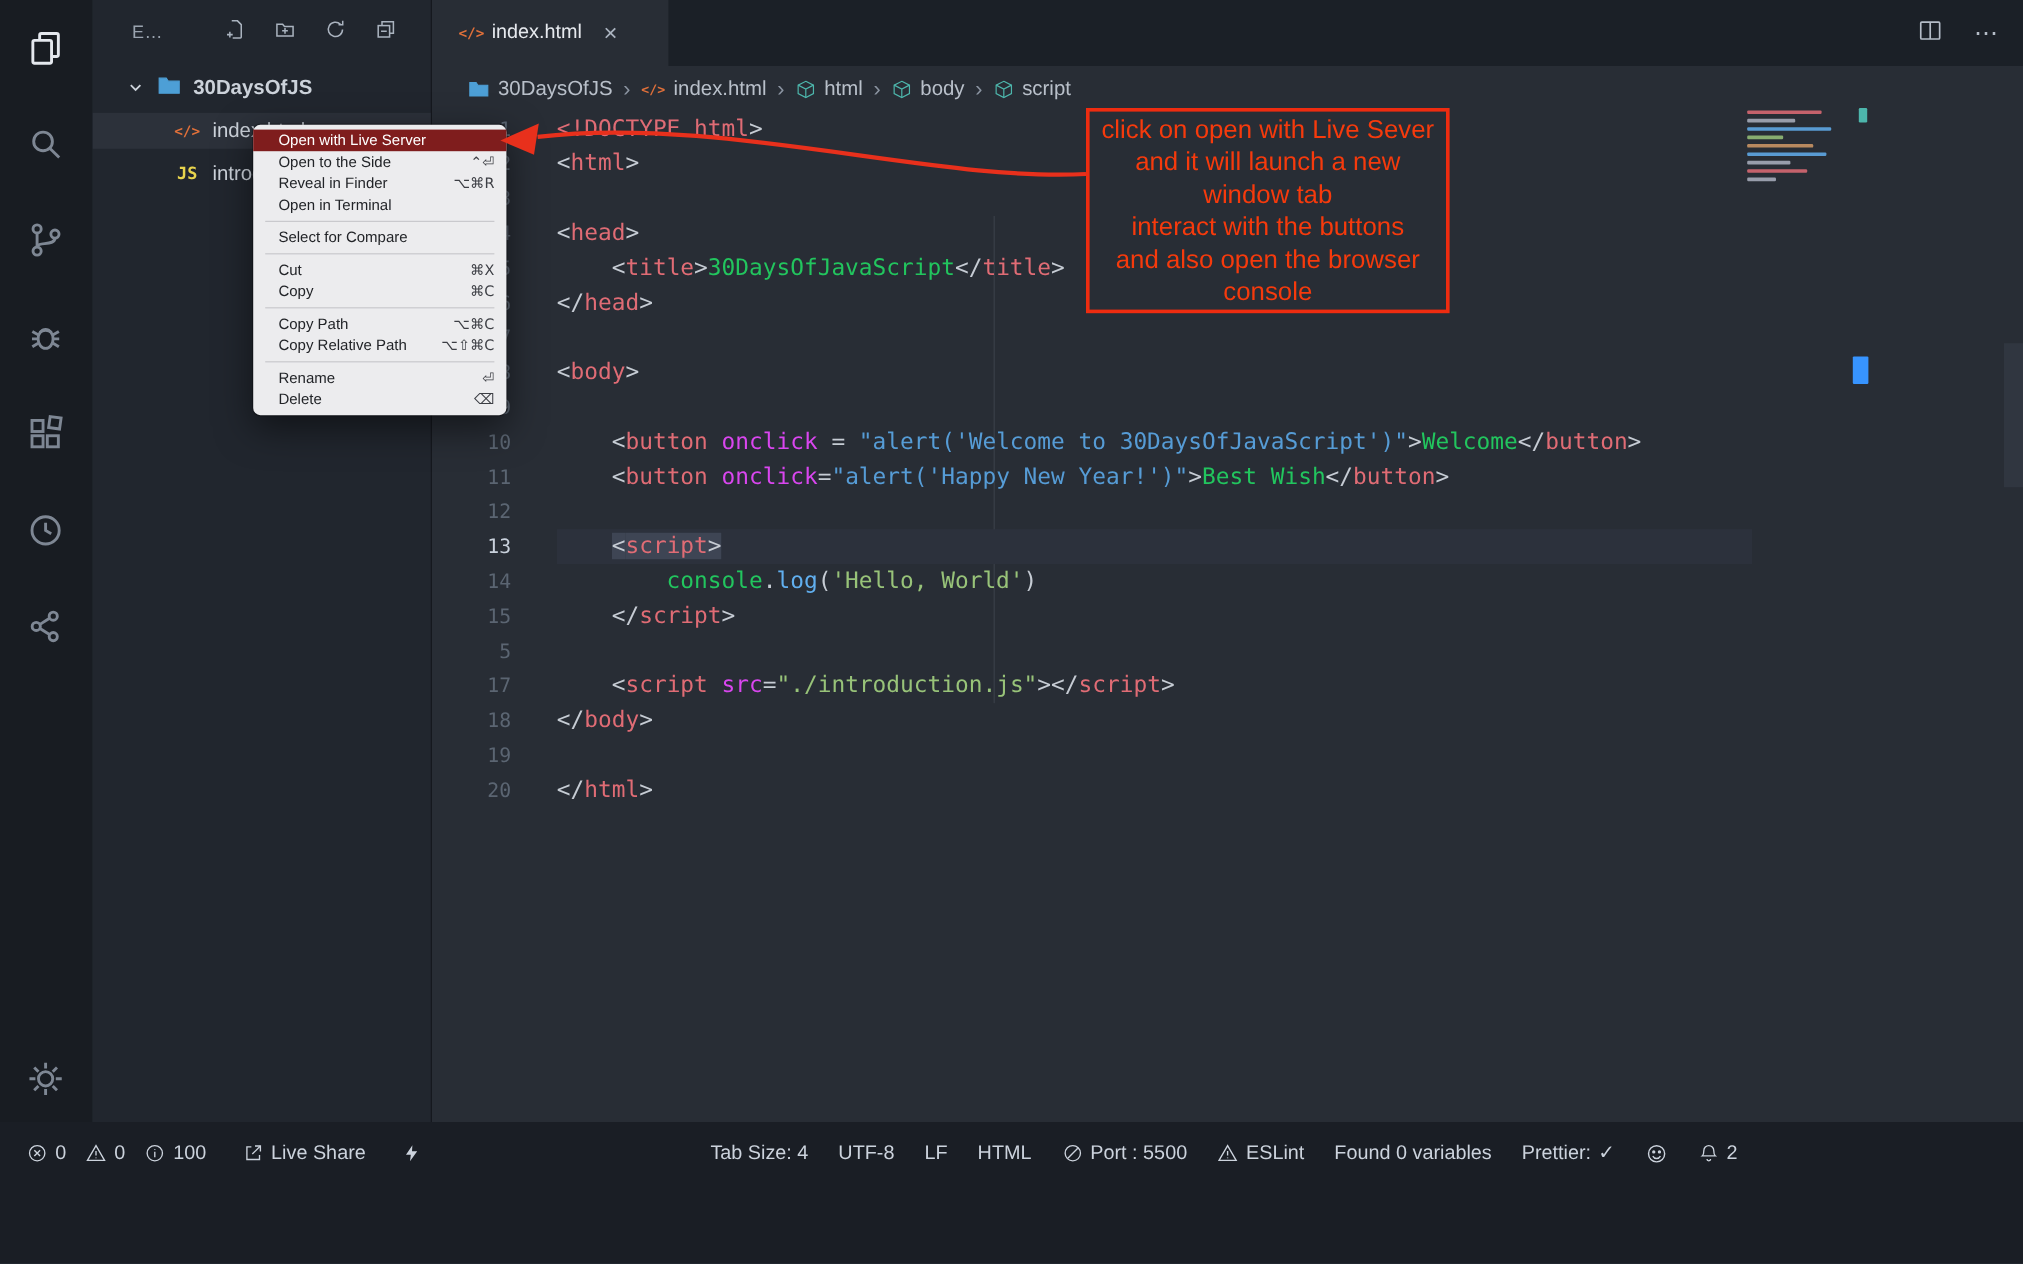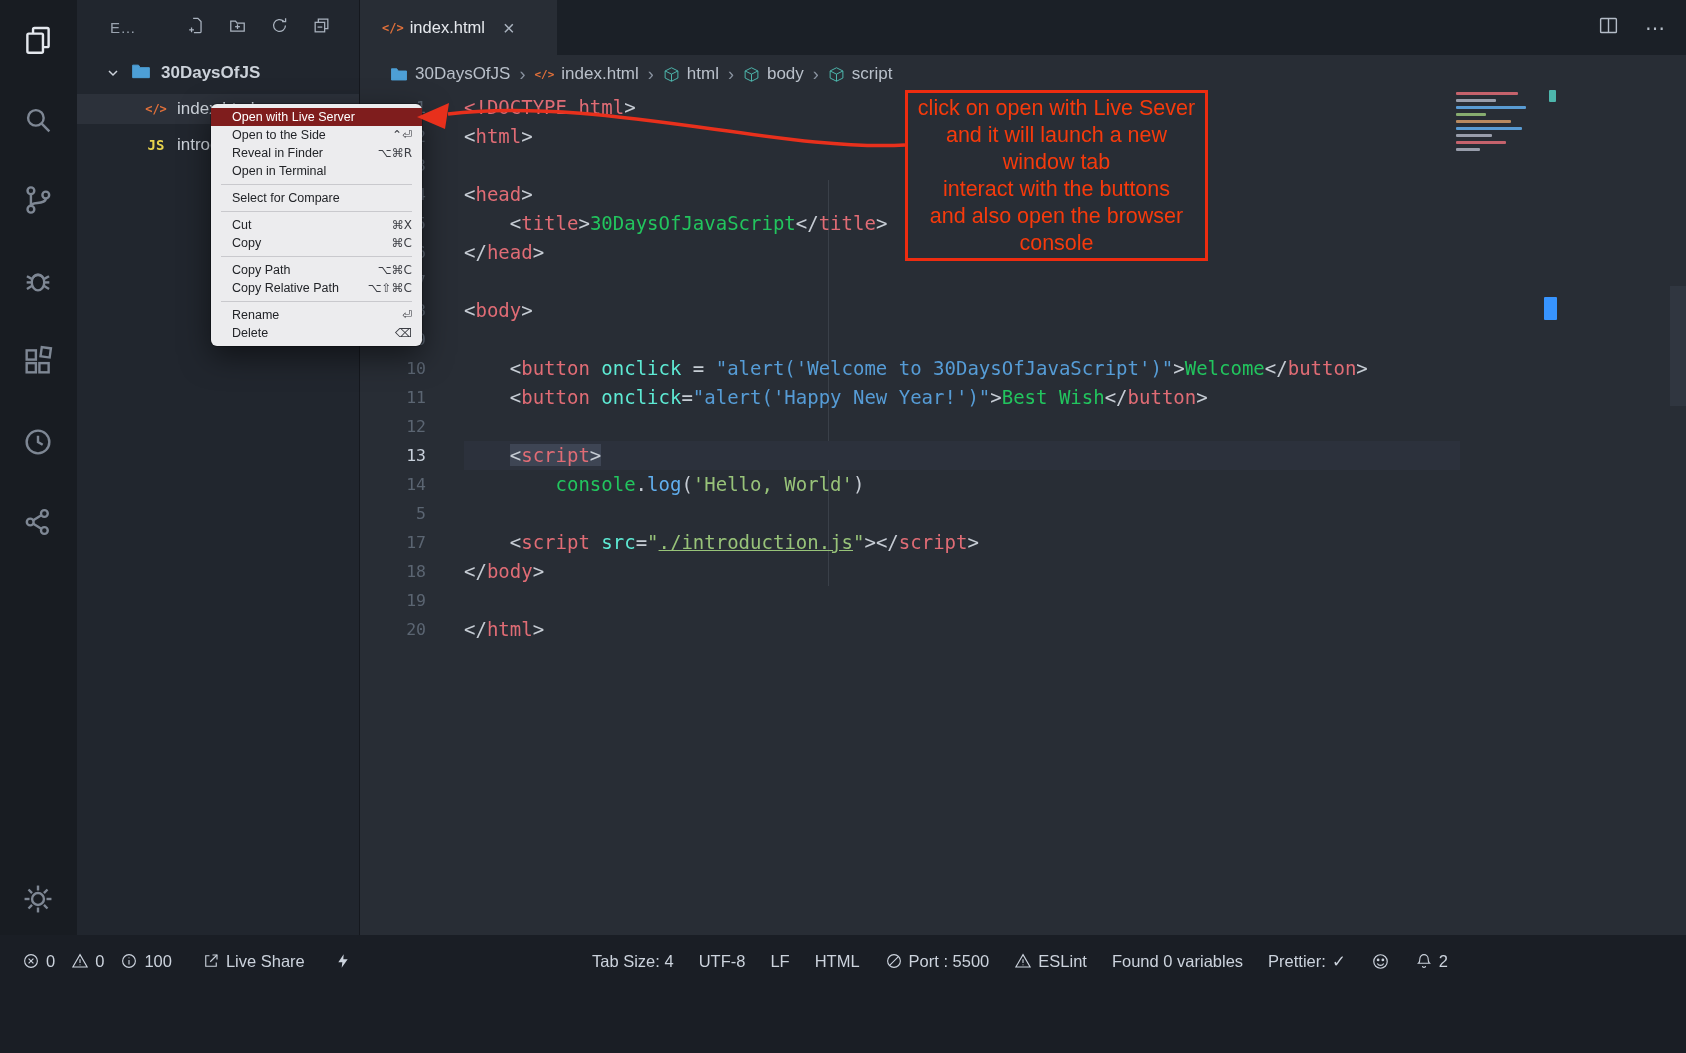--- a/index.html
+++ b/index.html
@@ -54,24 +54,24 @@
   .cube { stroke:#4db6ac; fill:none; stroke-width:1.4; }
   .folder-mini { stroke:#4d9fd6; fill:#4d9fd6; }
 
   
   .code { position:absolute; left:0; right:226px; top:93px; font-family:"DejaVu Sans Mono", monospace; font-size:19px; }
   .cl { display:flex; height:29px; line-height:29px; white-space:pre; }
   .cl .ln { width:66px; text-align:right; color:#5b6572; font-size:16.5px; flex:0 0 66px; }
   .cl .lt { margin-left:38px; flex:1; }
   .cl.cur { background:linear-gradient(to right, transparent 104px, #2c313c 104px); }
   .cl.cur .ln { color:#c9d1dc; }
-  .tag { color:#e06c75; } .attr { color:#5eead4; } .str { color:#98c379; }
+  .tag { color:#e06c75; } .attr { color:#d946ef; } .str { color:#98c379; }
   .embed { color:#569cd6; } .blue { color:#61afef; } .p { color:#c6ccd4; } .fg { color:#22c55e; }
   .wh { background:#3e4554; }
-  .link { color:#98c379; text-decoration:underline; }
+  .link { color:#98c379; }
   .indent-guide { position:absolute; left:468px; top:180px; width:1px; height:406px; background:#3a4049; }
 
   
   .minimap { position:absolute; right:146px; top:92px; width:84px; }
   .minimap div { height:3px; margin-bottom:4px; border-radius:1px; opacity:.85; }
   .ruler-mark { position:absolute; border-radius:1px; }
 
   
   .ann-box { position:absolute; left:905px; top:90px; width:303px; height:171px; border:3px solid #ee2c10; z-index:45; display:flex; align-items:center; justify-content:center; }
   .ann-text { color:#f63a0c; font-size:21.5px; line-height:27px; text-align:center; width:100%; }
@@ -273,20 +273,21 @@
         <div class="cl"><span class="ln">5</span><span class="lt"><span class="p">    </span><span class="p">&lt;</span><span class="tag">title</span><span class="p">&gt;</span><span class="fg">30DaysOfJavaScript</span><span class="p">&lt;/</span><span class="tag">title</span><span class="p">&gt;</span></span></div>
         <div class="cl"><span class="ln">6</span><span class="lt"><span class="p">&lt;/</span><span class="tag">head</span><span class="p">&gt;</span></span></div>
         <div class="cl"><span class="ln">7</span><span class="lt"></span></div>
         <div class="cl"><span class="ln">8</span><span class="lt"><span class="p">&lt;</span><span class="tag">body</span><span class="p">&gt;</span></span></div>
         <div class="cl"><span class="ln">9</span><span class="lt"></span></div>
         <div class="cl"><span class="ln">10</span><span class="lt"><span class="p">    </span><span class="p">&lt;</span><span class="tag">button</span><span class="p"> </span><span class="attr">onclick</span><span class="p"> = </span><span class="embed">"alert('Welcome to 30DaysOfJavaScript')"</span><span class="p">&gt;</span><span class="fg">Welcome</span><span class="p">&lt;/</span><span class="tag">button</span><span class="p">&gt;</span></span></div>
         <div class="cl"><span class="ln">11</span><span class="lt"><span class="p">    </span><span class="p">&lt;</span><span class="tag">button</span><span class="p"> </span><span class="attr">onclick</span><span class="p">=</span><span class="embed">"alert('Happy New Year!')"</span><span class="p">&gt;</span><span class="fg">Best Wish</span><span class="p">&lt;/</span><span class="tag">button</span><span class="p">&gt;</span></span></div>
         <div class="cl"><span class="ln">12</span><span class="lt"></span></div>
         <div class="cl cur"><span class="ln">13</span><span class="lt"><span class="p">    </span><span class="p wh">&lt;</span><span class="tag wh">script</span><span class="p wh">&gt;</span></span></div>
         <div class="cl"><span class="ln">14</span><span class="lt"><span class="p">        </span><span class="fg">console</span><span class="p">.</span><span class="blue">log</span><span class="p">(</span><span class="str">'Hello, World'</span><span class="p">)</span></span></div>
+        <div class="cl"><span class="ln">15</span><span class="lt"><span class="p">    </span><span class="p">&lt;/</span><span class="tag">script</span><span class="p">&gt;</span></span></div>
         <div class="cl"><span class="ln">5</span><span class="lt"></span></div>
         <div class="cl"><span class="ln">17</span><span class="lt"><span class="p">    </span><span class="p">&lt;</span><span class="tag">script</span><span class="p"> </span><span class="attr">src</span><span class="p">=</span><span class="str">"</span><span class="link">./introduction.js</span><span class="str">"</span><span class="p">&gt;</span><span class="p">&lt;/</span><span class="tag">script</span><span class="p">&gt;</span></span></div>
         <div class="cl"><span class="ln">18</span><span class="lt"><span class="p">&lt;/</span><span class="tag">body</span><span class="p">&gt;</span></span></div>
         <div class="cl"><span class="ln">19</span><span class="lt"></span></div>
         <div class="cl"><span class="ln">20</span><span class="lt"><span class="p">&lt;/</span><span class="tag">html</span><span class="p">&gt;</span></span></div>
       </div>
 
     <div class="minimap">
       <div style="width:62px;background:#e06c75"></div>
       <div style="width:40px;background:#abb2bf"></div>

